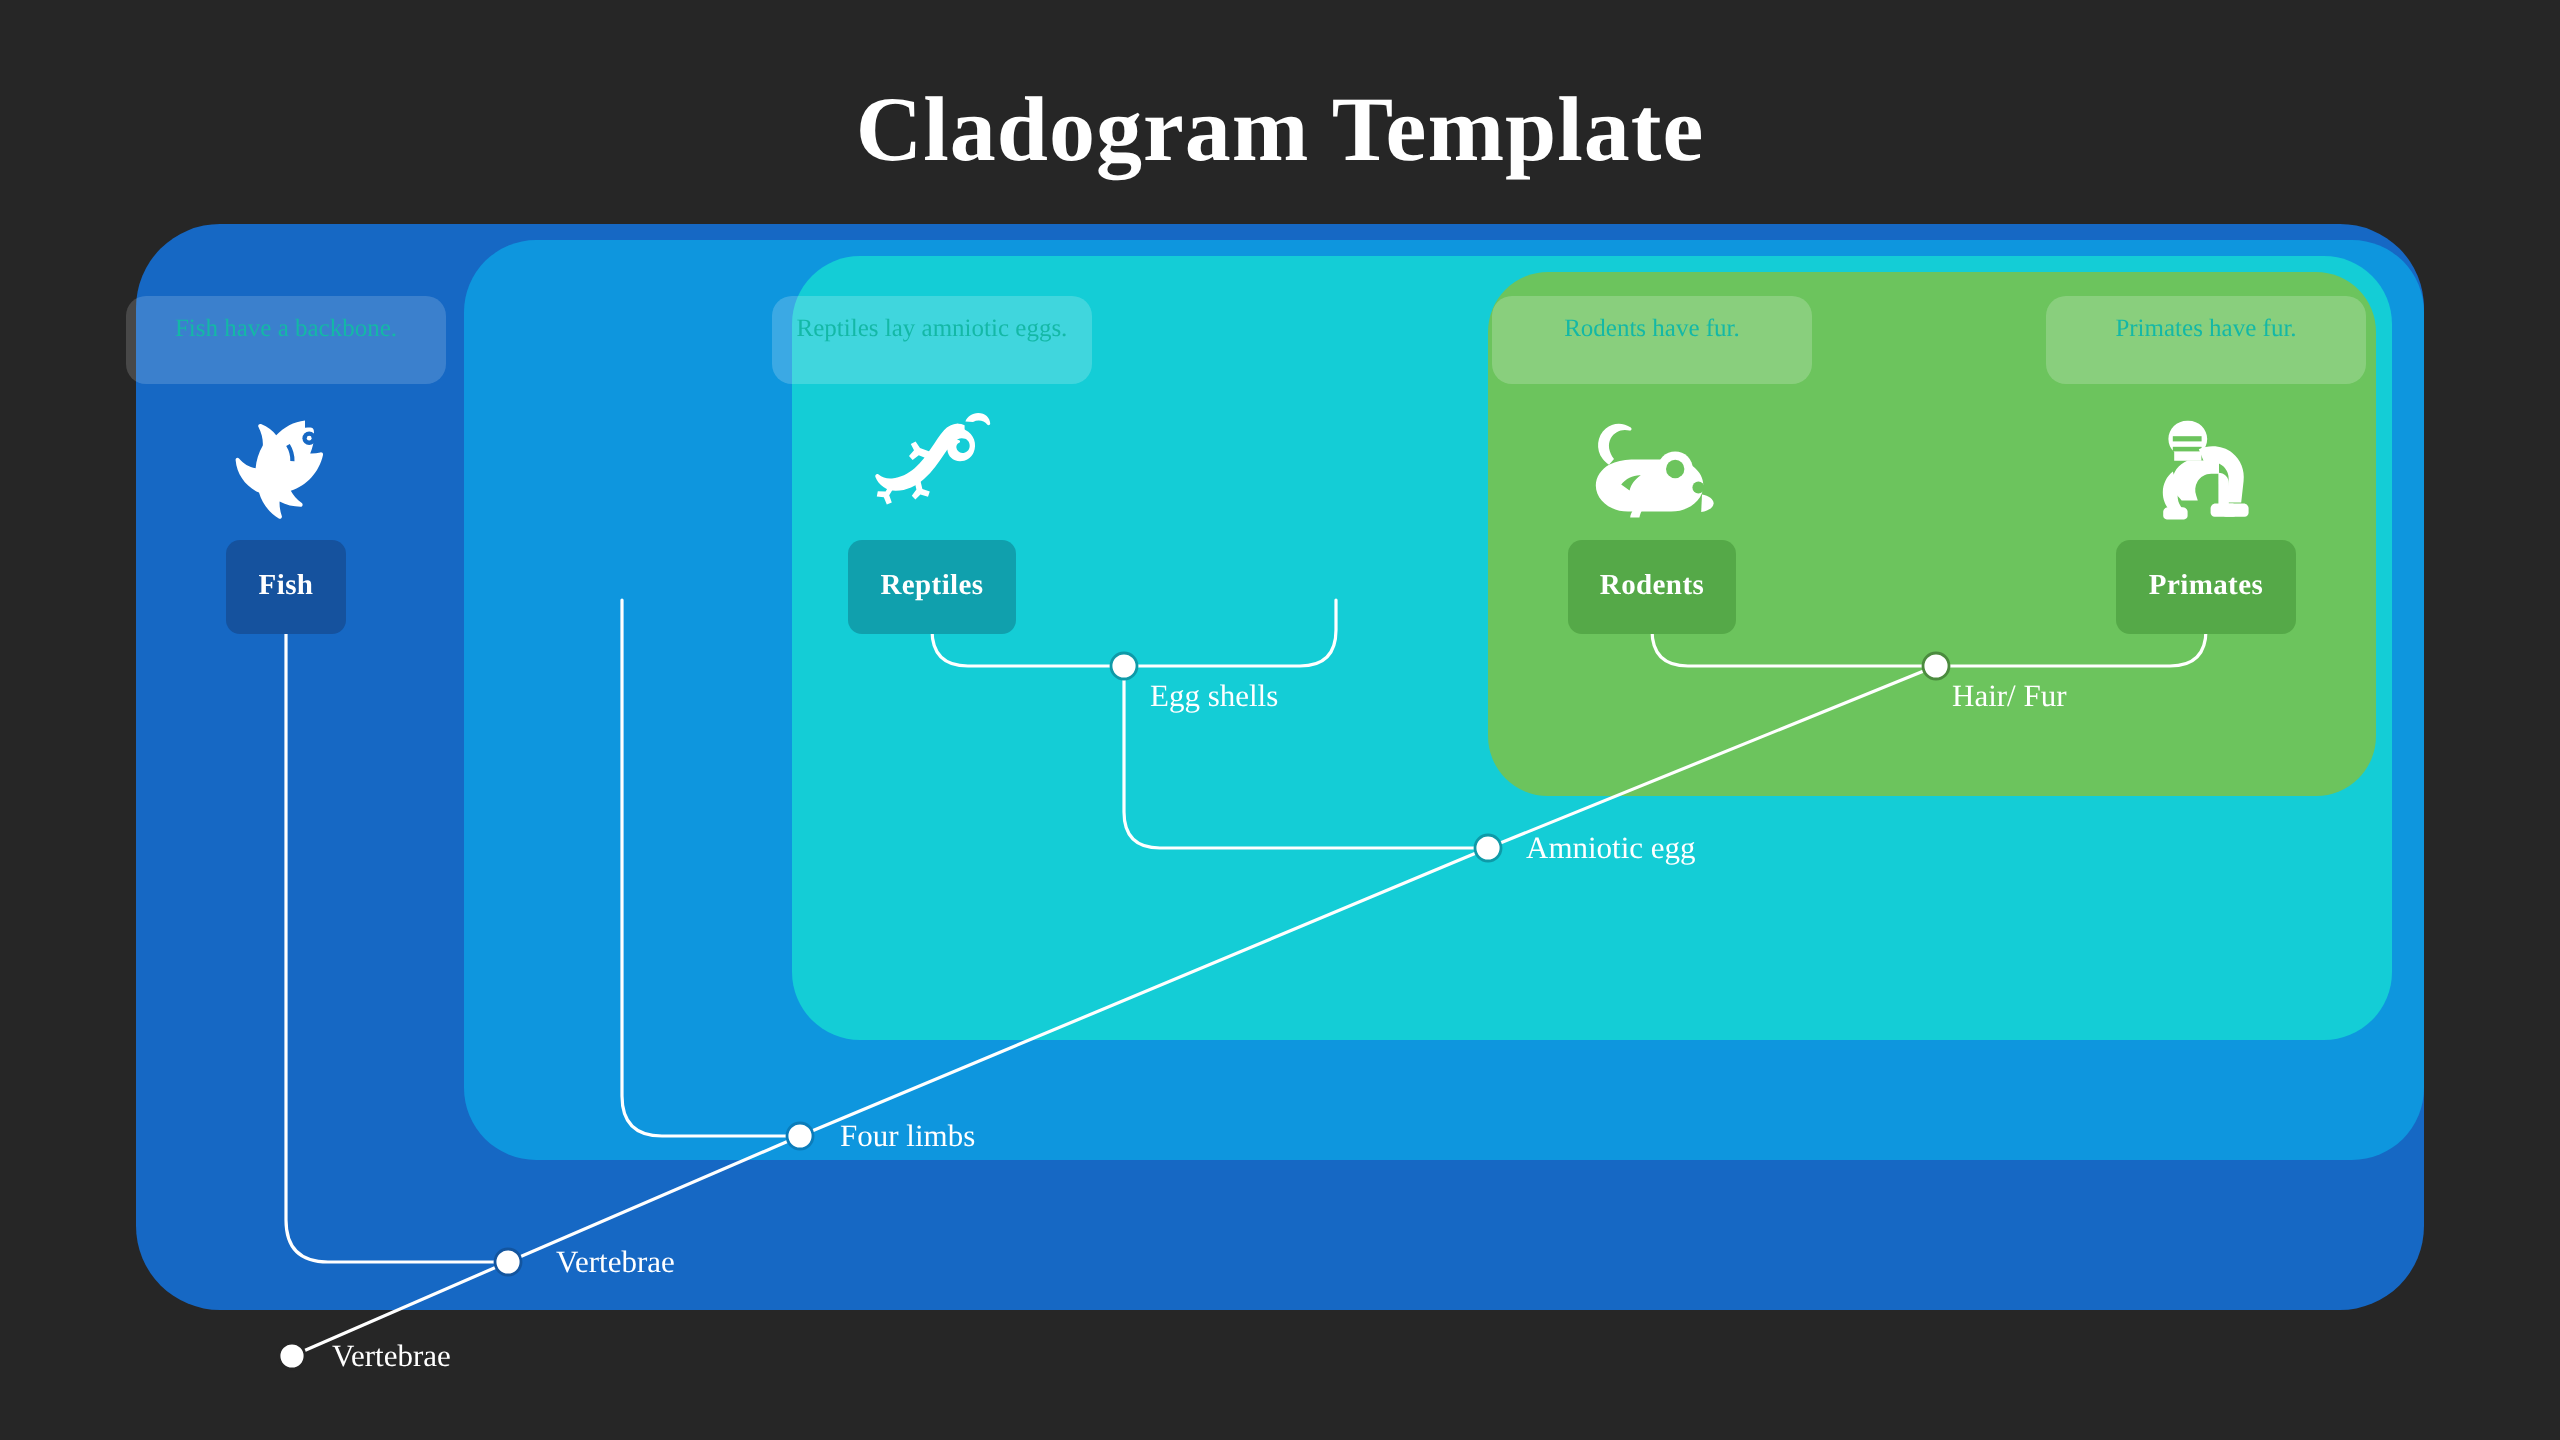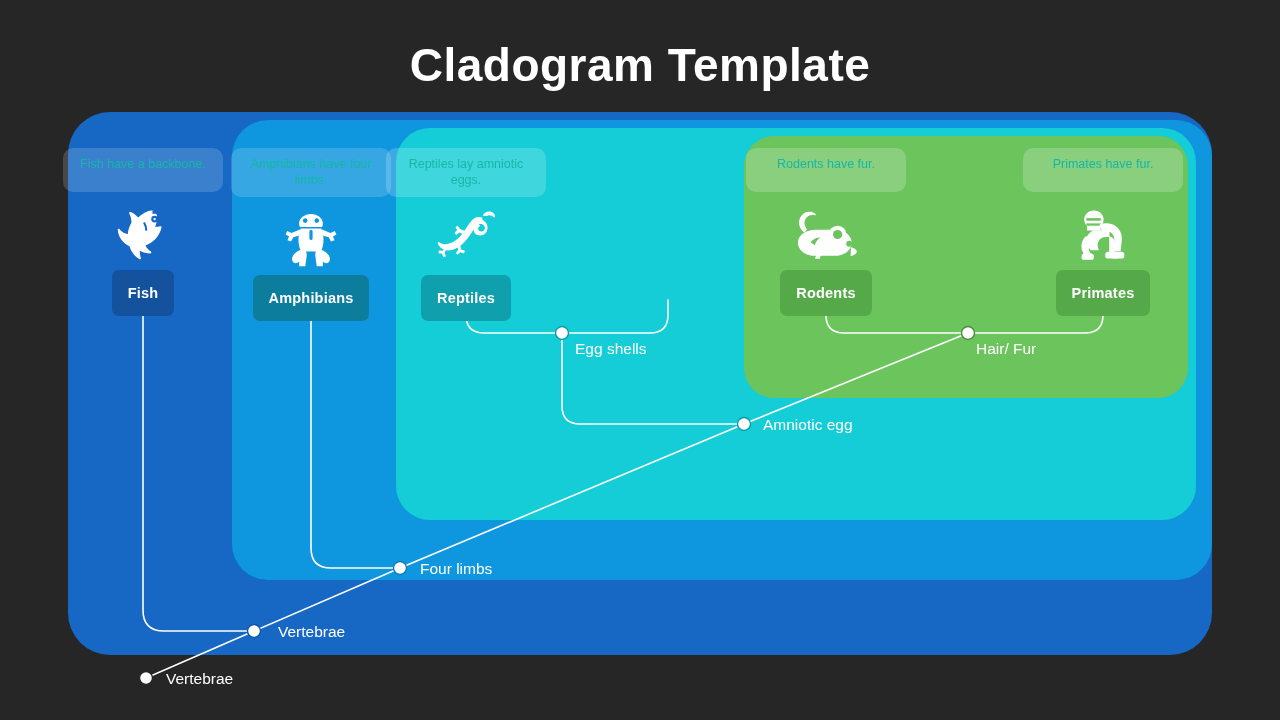--- a/index.html
+++ b/index.html
@@ -4,21 +4,21 @@
 <title>Cladogram Template</title>
 <style>
   html,body{margin:0;padding:0;}
   body{
     width:1280px;height:720px;
     background:#262626;
     font-family:"Liberation Sans","DejaVu Sans",sans-serif;
     overflow:hidden;
     position:relative;
   }
-  #stage{position:relative;width:1280px;height:720px;}
+  #stage{position:relative;width:1280px;height:720px;font-family:Liberation Serif, serif;}
 
   
   .title{
     position:absolute;left:0;top:40px;width:1280px;
     text-align:center;
     font-size:46px;font-weight:bold;color:#ffffff;
     letter-spacing:0.5px;
     line-height:1.1;
   }
 
@@ -149,41 +149,20 @@
       <svg width="56" height="58" viewBox="0 0 56 58" fill="#ffffff">
         <path d="M37.5 4.2c-5.6 0.6-10.6 3.4-14.4 7.4-1.6-2.2-4.2-4.3-7.6-5.6-0.9-0.3-1.7 0.6-1.3 1.4 1.7 3.3 2.4 6.6 2.2 9.4-2.1 3.6-3.3 7.5-3.6 11.3-3.2-0.6-6.2-2.3-8.3-4.9-0.6-0.7-1.8-0.2-1.7 0.8 0.6 7.3 5.3 13.5 11.7 16.3 1.5 5.3 5 10 9.9 12.9 0.8 0.5 1.8-0.3 1.5-1.2-0.9-2.6-1.2-5-1.1-7.2 3.3 1.7 6.9 2.6 10.5 2.6 1 0 1.4-1.3 0.6-1.9-2.5-1.8-4.3-3.9-5.5-6.1 7.9-2.6 14.2-9.3 16.1-17.9 0.2-0.8-0.5-1.5-1.3-1.3-1.8 0.4-3.5 0.6-5.1 0.5 1.6-3.6 2.2-7.5 1.8-11.4-0.1-0.9-0.8-1.5-1.7-1.5-0.9 0-1.7 0-2.7 0.1z"></path>
         <circle cx="39.6" cy="13.1" r="3.4" fill="#1668c4"></circle>
         <circle cx="39.6" cy="13.1" r="1.2" fill="#ffffff"></circle>
         <path d="M29 16.5c1.6 2.6 2.3 5.4 2.2 8.1" stroke="#1668c4" stroke-width="2.1" fill="none"></path>
       </svg>
     </div>
     <span class="badge">Fish</span>
   </div>
 
-  <div class="taxon t-amph" style="left:231px;top:148px;">
-    <span class="stmt">Amphibians have four limbs.</span>
-    <div class="icon-wrap">
-      <svg width="60" height="58" viewBox="0 0 60 58" fill="#ffffff">
-
-        <path d="M30 3c-6.6 0-11.9 4.3-11.9 9.6 0 1.2 0.3 2.3 0.8 3.4h22.2c0.5-1.1 0.8-2.2 0.8-3.4C41.9 7.3 36.6 3 30 3z"></path>
-        <circle cx="24.2" cy="9.6" r="2.3" fill="#0e96de"></circle>
-        <circle cx="35.8" cy="9.6" r="2.3" fill="#0e96de"></circle>
-
-        <path d="M19.6 17.5c-1.4 3.5-2.1 7.4-2.1 11.3 0 4.3 0.9 8.3 2.5 11.6h20c1.6-3.3 2.5-7.3 2.5-11.6 0-3.9-0.7-7.8-2.1-11.3H19.6z"></path>
-        <rect x="28.4" y="19" width="3.2" height="10" rx="1.4" fill="#0e96de"></rect>
-
-        <path d="M18.8 18.6l-8.2 3.4-4.4-1.9-1.6 3.3 3.4 2.2-1.5 3.6 3.5 1.3 2.3-4.2 8.4-2.5z"></path>
-        <path d="M41.2 18.6l8.2 3.4 4.4-1.9 1.6 3.3-3.4 2.2 1.5 3.6-3.5 1.3-2.3-4.2-8.4-2.5z"></path>
-
-        <path d="M20.8 38.5c-4 1.2-7.2 3.4-8.8 6.3-1.4 2.5-1.1 5.2 0.6 6.6 1.6 1.3 4 0.9 5.5-0.8l0.1 4.6h6.1l1.1-8.2c0.7-3.3 0.3-6.3-1.2-8z"></path>
-        <path d="M39.2 38.5c4 1.2 7.2 3.4 8.8 6.3 1.4 2.5 1.1 5.2-0.6 6.6-1.6 1.3-4 0.9-5.5-0.8l-0.1 4.6h-6.1l-1.1-8.2c-0.7-3.3-0.3-6.3 1.2-8z"></path>
-      </svg>
-    </div>
-    <span class="badge">Amphibians</span>
-  </div>
 
   <div class="taxon t-rept" style="left:386px;top:148px;">
     <span class="stmt">Reptiles lay amniotic eggs.</span>
     <div class="icon-wrap">
       <svg width="62" height="58" viewBox="0 0 62 58" fill="#ffffff">
 
         <path d="M47.3 6.6c-3.6-1.6-7.6-0.4-10.4 2.6-2.3 2.5-4.1 5.6-6.1 8.6-2.5 3.8-5.1 7.4-8.5 10.3-3.3 2.8-7.1 4.7-11.3 5.1-2.5 0.2-4.9-0.4-6.7-1.9-0.8-0.7-2 0.2-1.6 1.2 1.7 4.2 5.7 6.9 10.2 6.9 5.4 0 10.2-2.5 14.1-5.9 4.2-3.7 7.4-8.3 10.4-12.9 1.4-2.1 2.8-4.3 4.6-5.9 1.6-1.4 3.7-2.1 5.6-1.3 1.6 0.7 2.5 2.4 2.2 4.1-0.3 1.8-1.9 3.1-3.7 3-1.5-0.1-2.7-1.2-2.9-2.6-0.2-1.1 0.4-2.2 1.4-2.5 0.6-0.2 0.6-1.1 0-1.3-2.3-0.8-4.8 0.5-5.6 2.8-1 2.9 0.6 6.1 3.5 7.2 3.6 1.4 7.7-0.4 9.3-3.9 1.9-4.2 0.1-9.2-4.1-11.2-0.1 0-0.2-0.1-0.4-0.4z"></path>
 
         <path d="M51.5 5c2.6-1.3 5.6-0.7 7.1 1.3 0.5 0.6 1.5 0.3 1.5-0.5 0-2.9-2.6-5.3-6-5.3-3 0-5.6 1.8-6.4 4.3z"></path>
 

